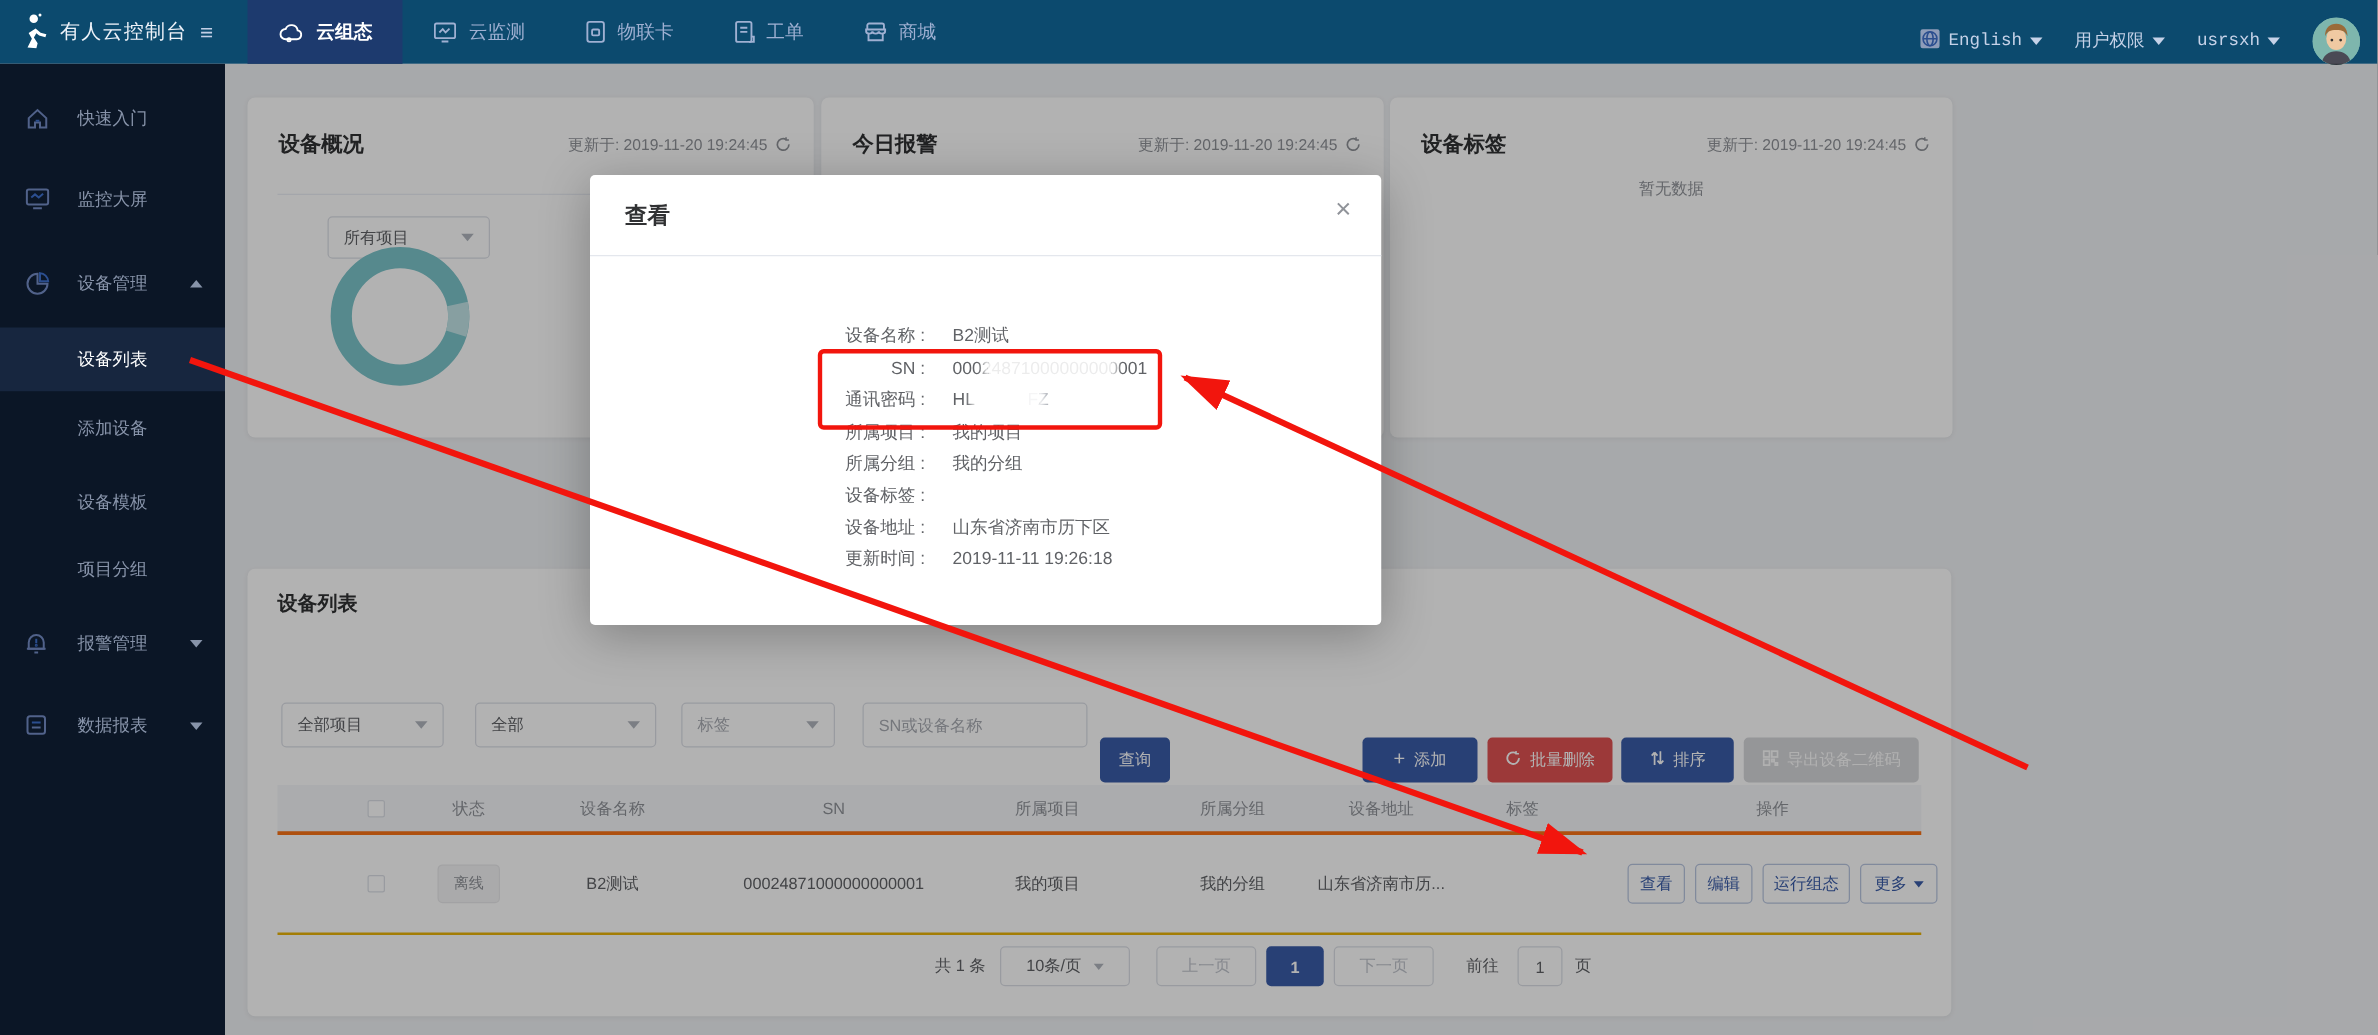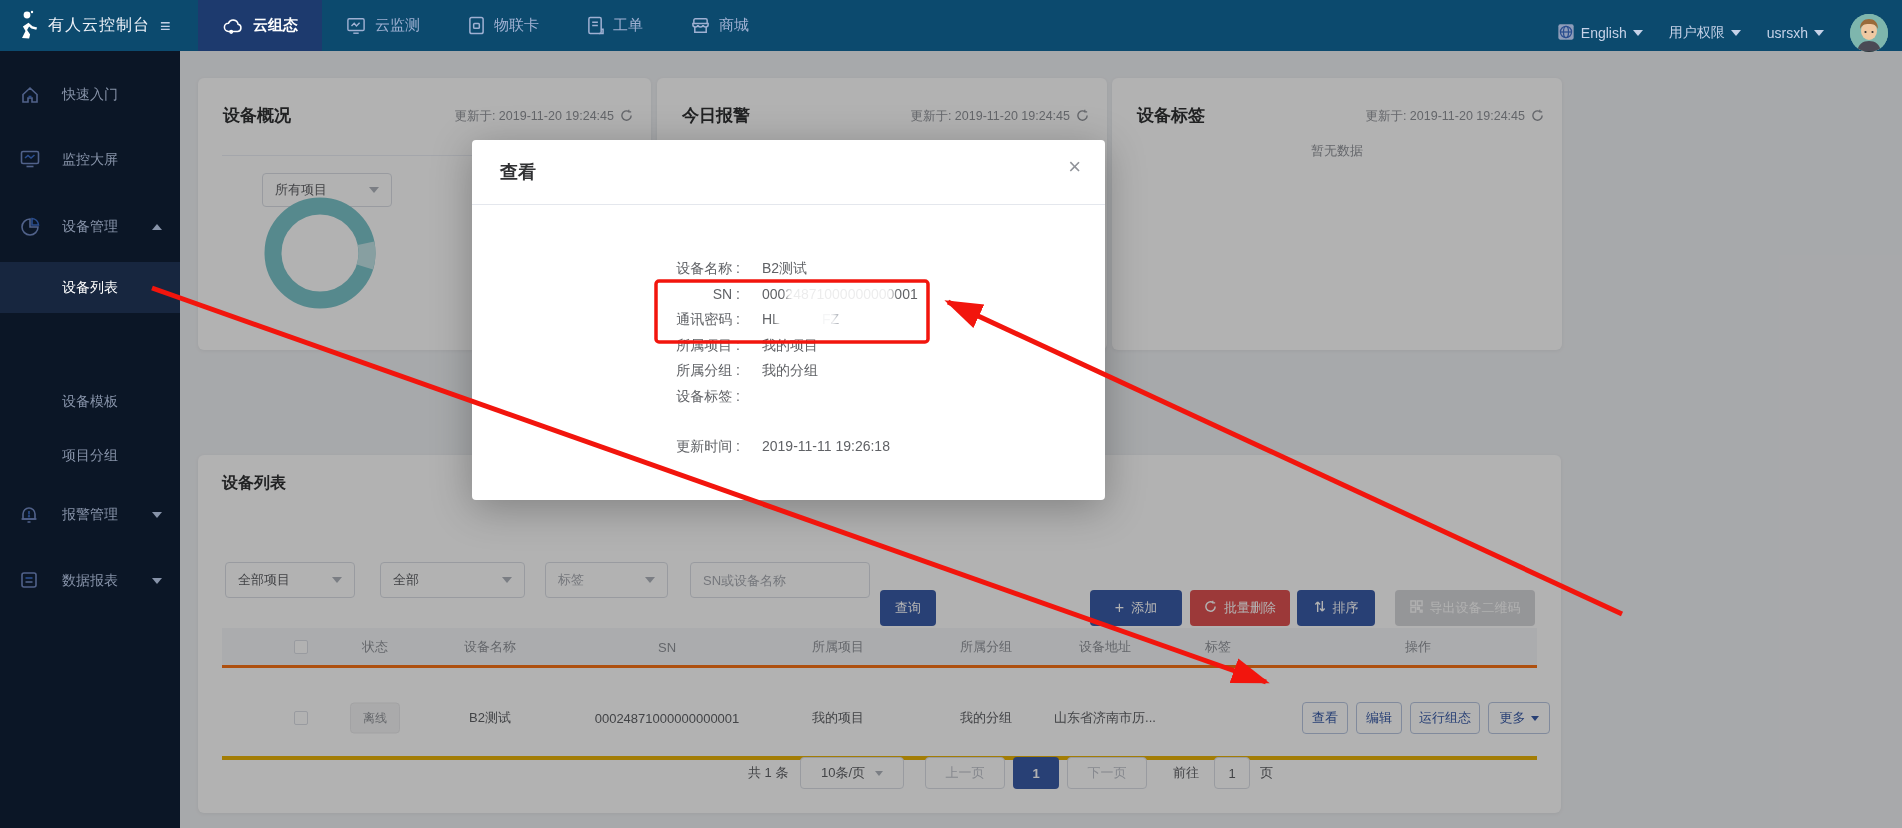--- a/index.html
+++ b/index.html
@@ -9,21 +9,21 @@
 
 
 .navbar { position:absolute; left:0; top:0; width:1902px; height:51px; background:#0c4a6e; z-index:20;}
 .logo { position:absolute; left:0; top:0; width:180px; height:51px; display:flex; align-items:center; padding-left:12px; color:#eef2f9;}
 .logo-title { font-size:16px; margin-left:8px; letter-spacing:1px;}
 .hamburger { margin-left:10px; color:#c3cfe6; font-size:18px; line-height:1;}
 .nav-tabs { position:absolute; left:198px; top:0; height:51px; display:flex;}
 .tab { height:51px; display:flex; align-items:center; gap:9px; padding:0 24px; color:#9fb0d2; font-size:15px; cursor:pointer;}
 .tab.active { background:#1d3a6e; color:#fff; font-weight:bold;font-family:Liberation Mono, monospace;}
 .tab svg { display:block;}
-.nav-right { position:absolute; right:14px; top:0; height:66px; display:flex; align-items:center; gap:26px; color:#c6d2e8; font-size:14px;}
+.nav-right { position:absolute; right:14px; top:0; height:66px; display:flex; align-items:center; gap:26px; color:#c6d2e8; font-size:14px;font-family:Liberation Mono, monospace;}
 .nav-item { display:flex; align-items:center; gap:6px; cursor:pointer;}
 .caret-d { width:0; height:0; border-left:5px solid transparent; border-right:5px solid transparent; border-top:6px solid #c6d2e8; display:inline-block;}
 .caret-u { width:0; height:0; border-left:5px solid transparent; border-right:5px solid transparent; border-bottom:6px solid #8793a9; display:inline-block;}
 .avatar { width:38px; height:38px; border-radius:50%; overflow:hidden; background:#7eb6ad;}
 
 
 .sidebar { position:absolute; left:0; top:51px; width:180px; height:777px; background:#0b1626; z-index:20;}
 .side-item { position:absolute; left:0; width:180px; height:44px; display:flex; align-items:center; padding-left:20px; gap:22px; color:#8793a9; font-size:14px; cursor:pointer;}
 .side-item .sic { width:20px; height:20px; color:#51628a;}
 .side-item .scaret { position:absolute; right:18px;}
@@ -49,21 +49,21 @@
 
 .lc-title { position:absolute; left:24px; top:18px; font-size:16px; font-weight:bold; color:#303133;}
 .input-box { position:absolute; height:36px; border:1px solid #dcdfe6; border-radius:4px; background:#fff;}
 .input-box input { width:100%; height:100%; border:none; outline:none; background:transparent; padding:0 12px; font-size:13px; color:#606266; font-family:inherit;}
 .input-box input::placeholder { color:#a8abb2;}
 .btn { position:absolute; height:36px; border:none; border-radius:4px; font-size:13px; color:#fff; display:flex; align-items:center; justify-content:center; gap:7px; cursor:pointer; font-family:inherit;margin-top:28px;}
 .btn-primary { background:#3a5ca8;}
 .btn-danger { background:#e05252;}
 .btn-disabled { background:#d6d7da; color:#fdfdfd;}
 .thead { position:absolute; left:24px; right:24px; top:173px; height:40px; background:#f5f7fa; border-bottom:3px solid #f97316; font-size:13px; color:#909399;}
-.trow { position:absolute; left:24px; right:24px; top:225px; height:80px; border-bottom:4px solid #eab308; font-size:13px; color:#606266; background:#fff;}
+.trow { position:absolute; left:24px; right:24px; top:213px; height:80px; border-bottom:2px solid #eab308; font-size:13px; color:#606266; background:#fff;}
 .cell { position:absolute; top:50%; transform:translate(-50%,-50%); white-space:nowrap;}
 .checkbox { position:absolute; left:72px; top:50%; transform:translateY(-50%); width:14px; height:14px; border:1px solid #dcdfe6; border-radius:2px; background:#fff;}
 .tag-info { display:inline-block; padding:6px 12px; background:#f4f4f5; border:1px solid #e9e9eb; border-radius:4px; color:#909399; font-size:12px;}
 .op-btn { position:absolute; top:50%; transform:translateY(-50%); height:32px; border:1px solid #b9c6e0; border-radius:4px; background:#fff; color:#3a5ca8; font-size:13px; display:flex; align-items:center; justify-content:center; gap:5px; cursor:pointer; font-family:inherit;}
 .op-btn .caret-b { width:0;height:0;border-left:4px solid transparent;border-right:4px solid transparent;border-top:5px solid #3a5ca8;}
 
 
 .pg { position:absolute; top:302px; height:32px; font-size:13px; color:#606266;}
 .pg-box { border:1px solid #dcdfe6; border-radius:4px; background:#fff; display:flex; align-items:center; justify-content:center;}
 .pg-btn { color:#c0c4cc;}
@@ -214,20 +214,23 @@
           <path d="M10 2a8 8 0 1 0 8 8h-8z"></path>
           <path d="M12 1.5a7 7 0 0 1 6.5 6.5H12z" stroke="#2b4e8f"></path>
         </svg>
       </span>
       <span>设备管理</span>
       <span class="scaret caret-u"></span>
     </div>
     <div class="sub-item active" style="top:211px; height:51px">
       <span>设备列表</span>
     </div>
+    <div class="sub-item" style="top:270px">
+      <span>添加设备</span>
+    </div>
     <div class="sub-item" style="top:329px">
       <span>设备模板</span>
     </div>
     <div class="sub-item" style="top:383px">
       <span>项目分组</span>
     </div>
     <div class="side-item" style="top:508px">
       <span class="sic">
         <svg width="18" height="18" viewBox="0 0 18 18" fill="none" stroke="#51628a" stroke-width="1.6">
           <rect x="2" y="2" width="14" height="14" rx="2"></rect>
@@ -334,21 +337,21 @@
       </button>
       <button class="btn btn-danger" style="left:992px; top:107px; width:100px">
         <span>
           <svg width="13" height="13" viewBox="0 0 14 14" fill="none" stroke="#fff" stroke-width="1.6">
             <path d="M12 7A5 5 0 1 1 9.5 2.7"></path>
               <path d="M9.5 0.8v2.4H12" stroke-width="1.3"></path>
           </svg>
         </span>
         <span>批量删除</span>
       </button>
-      <button class="btn btn-primary" style="left:1099px; top:107px; width:78px">
+      <button class="btn btn-primary" style="left:1099px; top:107px; width:90px">
         <span>
           <svg width="12" height="13" viewBox="0 0 12 14" fill="none" stroke="#fff" stroke-width="1.5">
             <path d="M3.5 13V2M3.5 2L1 4.8M3.5 2L6 4.8"></path>
             <path d="M8.5 1v11M8.5 12L6 9.2M8.5 12l2.5-2.8"></path>
           </svg>
         </span>
         <span>排序</span>
       </button>
       <button class="btn btn-disabled" style="left:1197px; top:107px; width:140px">
         <span>
@@ -449,20 +452,24 @@
       <span class="m-value">我的项目</span>
     </div>
     <div class="m-row" style="top:222px">
       <span class="m-label">所属分组 :</span>
       <span class="m-value">我的分组</span>
     </div>
     <div class="m-row" style="top:248px">
       <span class="m-label">设备标签 :</span>
       <span class="m-value"></span>
     </div>
+    <div class="m-row" style="top:273px">
+      <span class="m-label">设备地址 :</span>
+      <span class="m-value">山东省济南市历下区</span>
+    </div>
     <div class="m-row" style="top:298px">
       <span class="m-label">更新时间 :</span>
       <span class="m-value">2019-11-11 19:26:18</span>
     </div>
   </div>
 
   <svg class="anno" viewBox="0 0 1902 828">
     <defs>
       <marker id="ah" markerUnits="userSpaceOnUse" markerWidth="42" markerHeight="30" refX="34" refY="15" orient="auto">
         <path d="M0,2 L38,15 L0,28 z" fill="#f2150d"></path>

